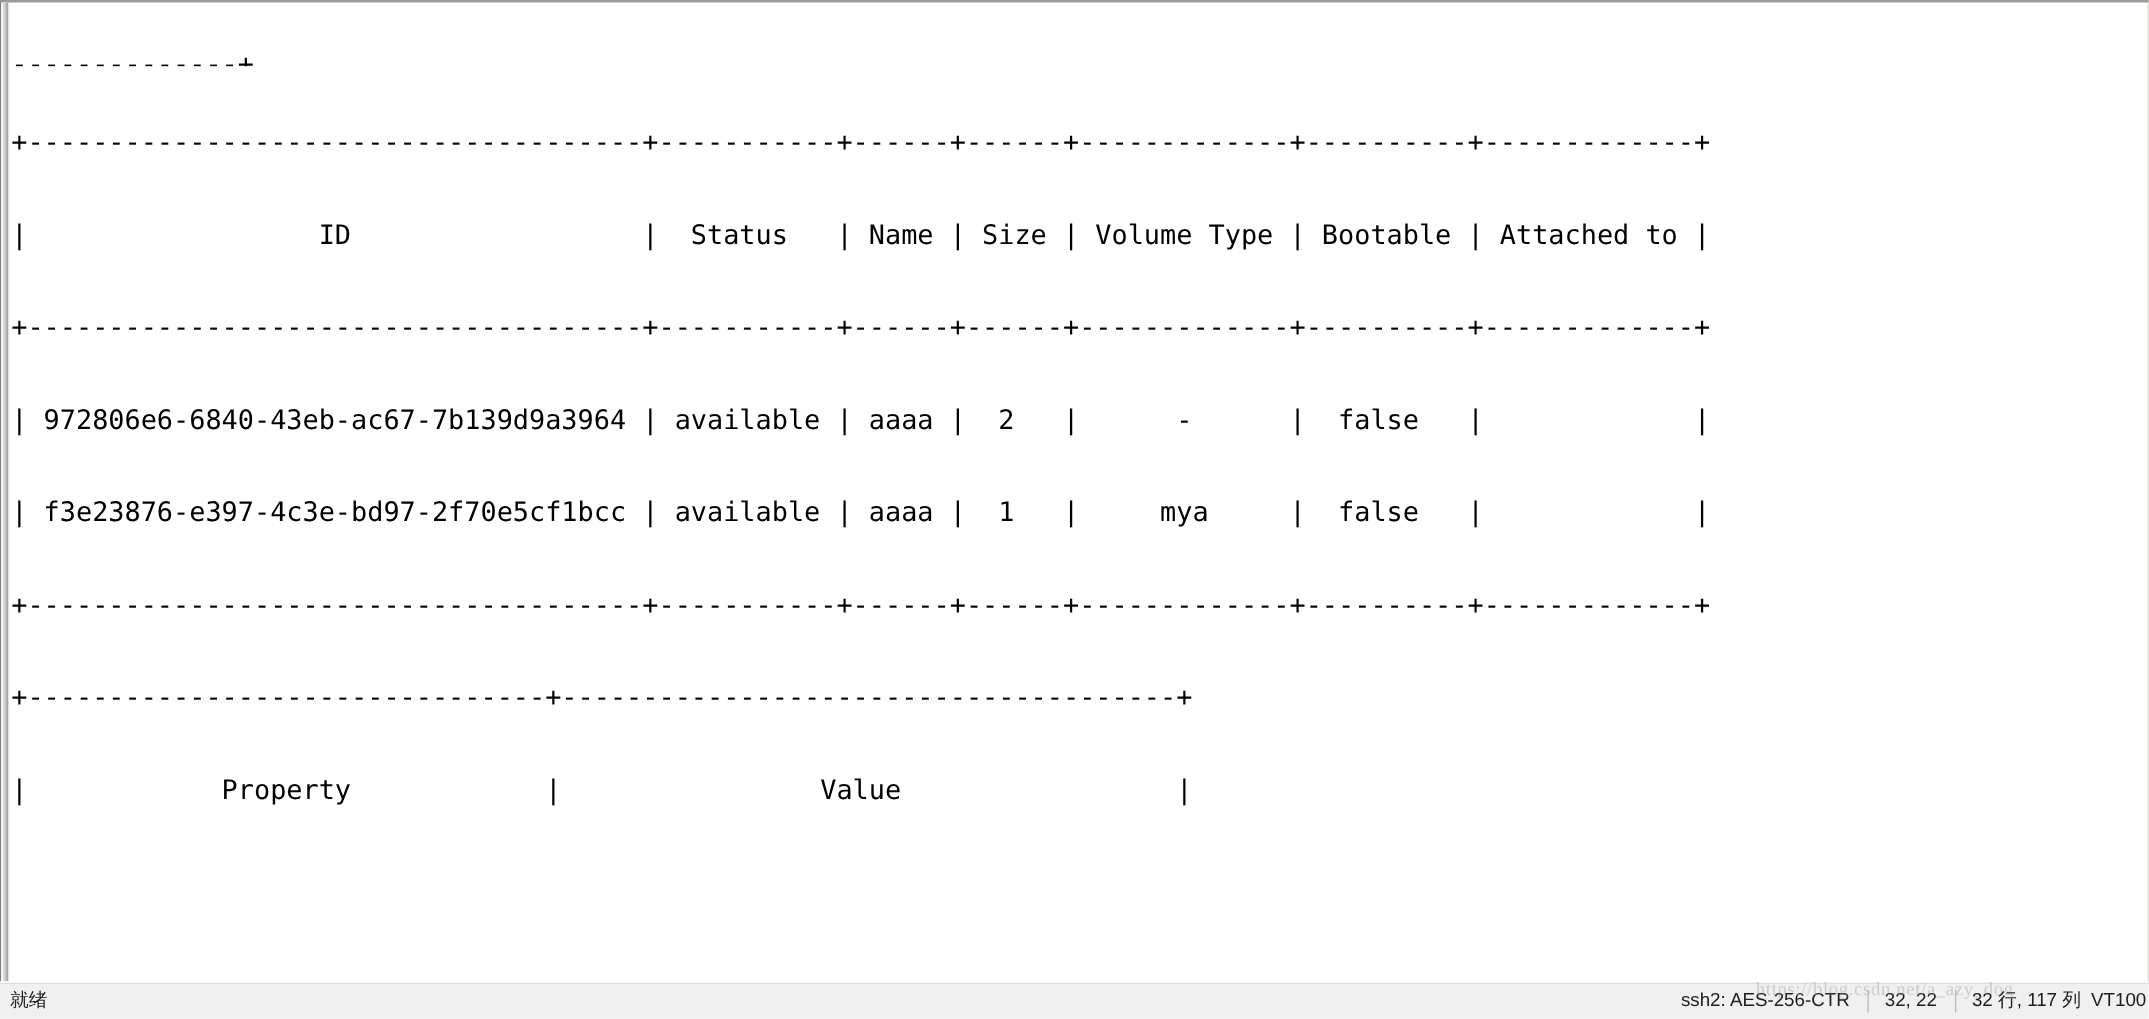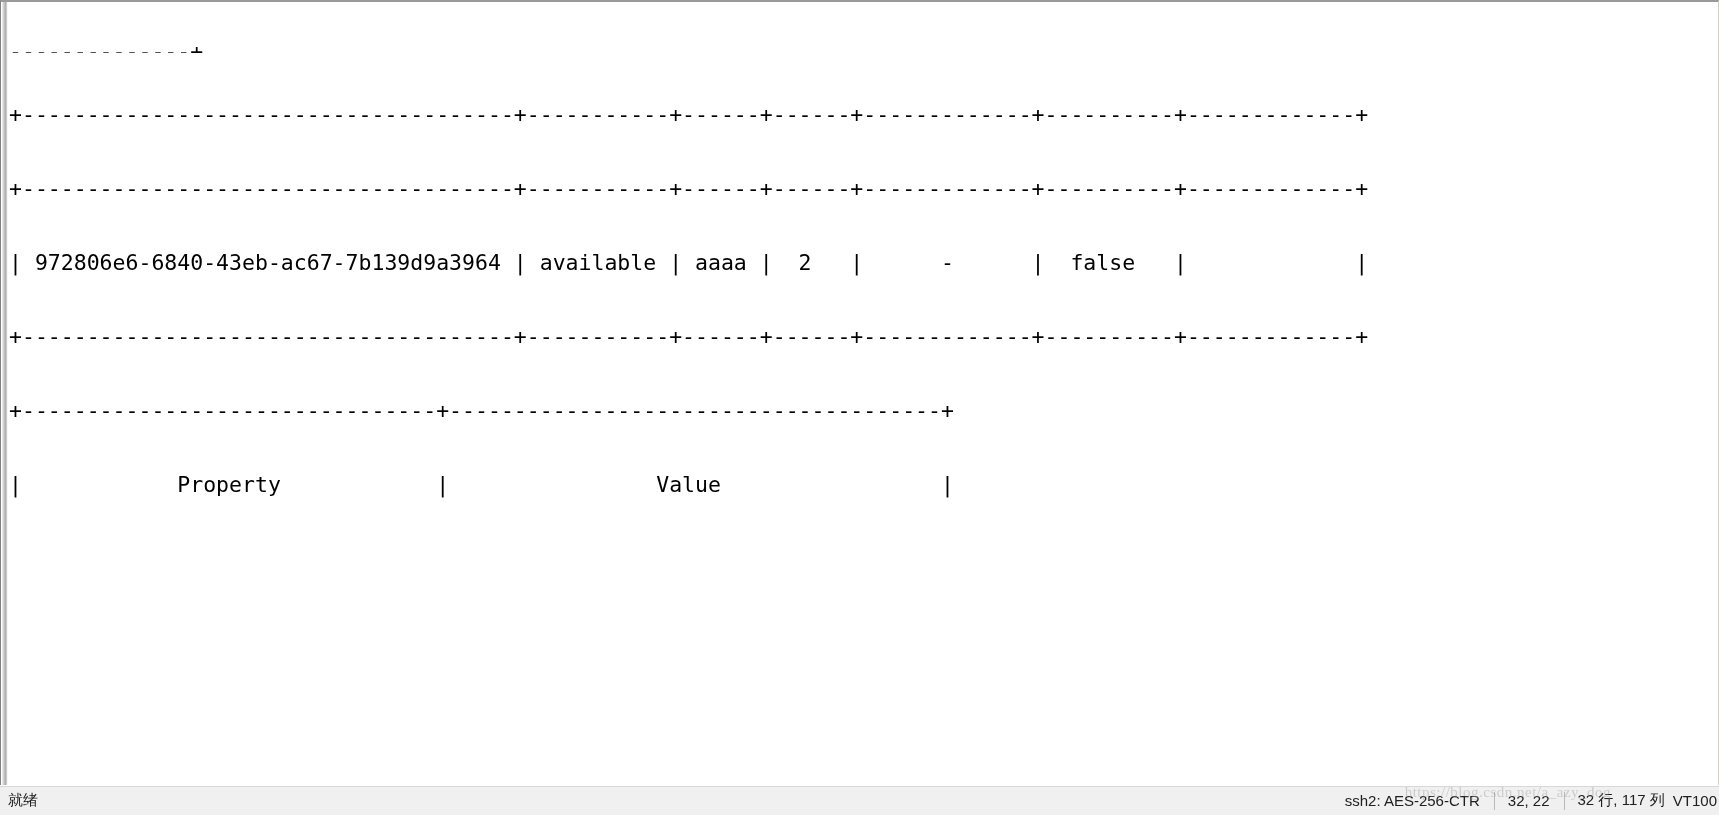--- a/index.html
+++ b/index.html
@@ -138,22 +138,24 @@
 
 <div id="app">
 
   <div id="terminal-wrap">
 
     <div id="left-scroll-gutter"></div>
 
     <div id="screen">
       <div class="line clipped-top">--------------+</div>
       <div class="line">+--------------------------------------+-----------+------+------+-------------+----------+-------------+</div>
+      <div class="line">|                  ID                  |  Status   | Name | Size | Volume Type | Bootable | Attached to |</div>
       <div class="line">+--------------------------------------+-----------+------+------+-------------+----------+-------------+</div>
       <div class="line">| 972806e6-6840-43eb-ac67-7b139d9a3964 | available | aaaa |  2   |      -      |  false   |             |</div>
+      <div class="line">| f3e23876-e397-4c3e-bd97-2f70e5cf1bcc | available | aaaa |  1   |     mya     |  false   |             |</div>
       <div class="line">+--------------------------------------+-----------+------+------+-------------+----------+-------------+</div>
       <div class="line">+--------------------------------+--------------------------------------+</div>
       <div class="line">|            Property            |                Value                 |</div>
       
       
       
       
       
       
       

